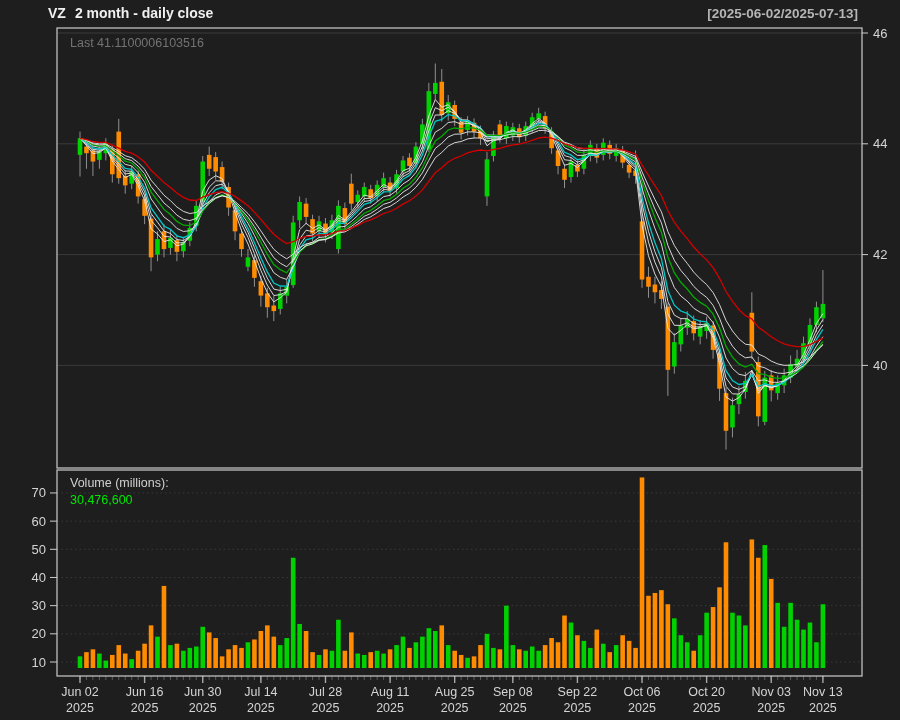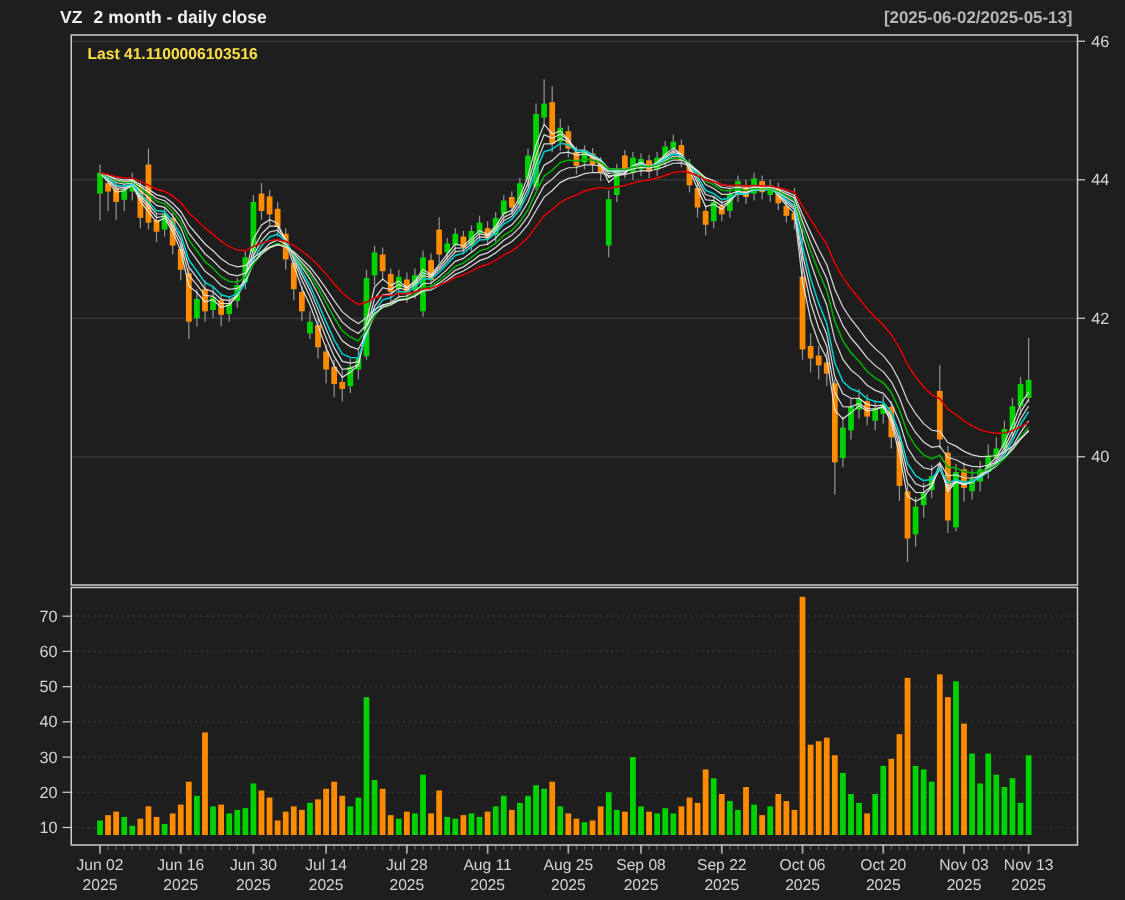--- a/index.html
+++ b/index.html
@@ -565,17 +565,21 @@
         <text x="822.9" y="696" fill="#d4d4d4" font-size="12.5" text-anchor="middle"><tspan x="822.9" dy="0">Nov 13</tspan><tspan x="822.9" dy="16">2025</tspan></text>
       </g>
       <rect x="57" y="28" width="805" height="440" fill="none" stroke="#cccccc" stroke-width="1.2"></rect>
       <rect x="57" y="470" width="805" height="206" fill="none" stroke="#cccccc" stroke-width="1.2"></rect>
     </svg>
 
   <div class="title">
     <span class="sym">VZ</span><span>2 month - daily close</span>
   </div>
 
-  <div class="range" style="color: rgb(181, 181, 181);">[2025-06-02/2025-05-13]</div>
+  <div class="range" style="color: rgb(181, 181, 181);">[2025-06-02/2025-07-13]</div>
 
-  <div class="last" style="color: #fde047; font-weight: bold;">Last 41.1100006103516</div>
+  <div class="last" style="color: #737373;">Last 41.1100006103516</div>
 
+  <div class="vol-legend">
+    <div class="t">Volume (millions):</div>
+    <div class="v" style="color: rgb(0, 230, 0);">30,476,600</div>
+  </div>
 </div>
 
 </body></html>

